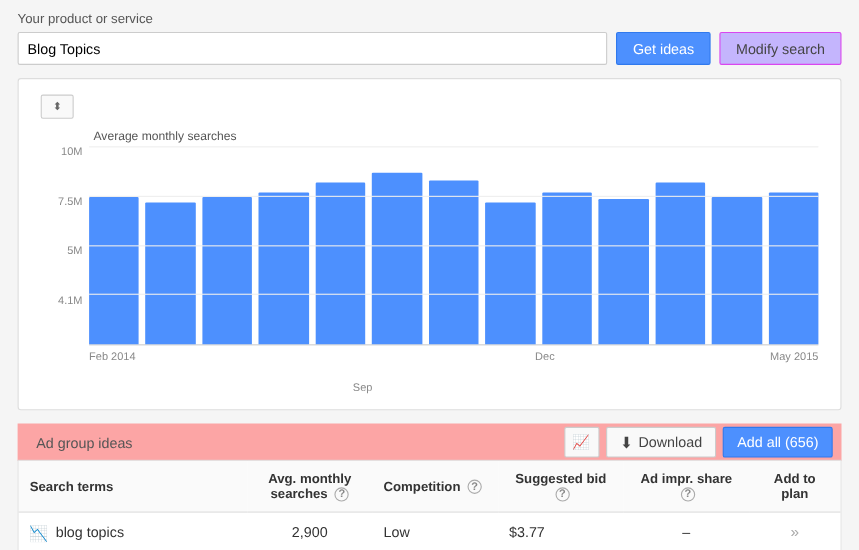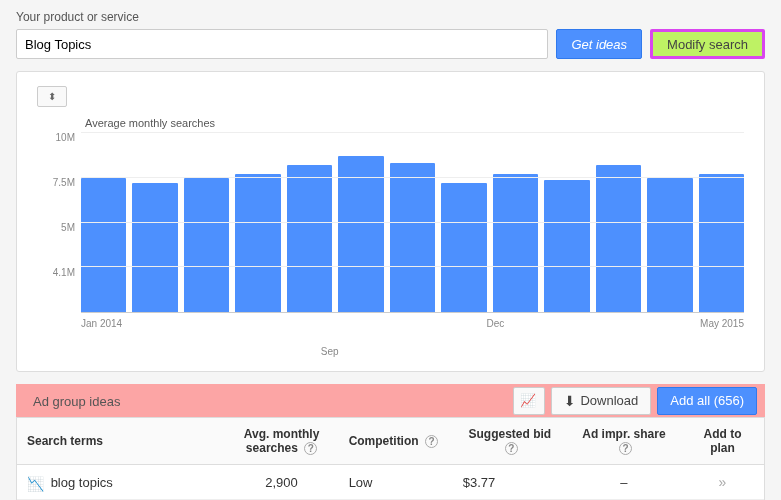--- a/index.html
+++ b/index.html
@@ -38,25 +38,24 @@
       padding: 0 14px;
       border-radius: 2px;
       font-size: 13px;
       cursor: pointer;
       white-space: nowrap;
     }
     .btn-blue {
       background: #4d90fe;
       border: 1px solid #3079ed;
       color: #fff;
-      font-style: italic;
     }
     .btn-gray {
-      background: #bef264;
-      border: 3px solid #d946ef;
+      background: #c4b5fd;
+      border: 1px solid #d946ef;
       color: #444;
     }
 
     .main-content {
       padding: 0 16px 16px 16px;
     }
 
     .chart-card {
       background: #fff;
       border: 1px solid #ddd;
@@ -378,21 +377,21 @@
           </div>
 
         <div class="bar-group">
             <div class="bar" style="height:77%;"></div>
           </div>
       </div>
     </div>
 
     
     <div style="display:flex; margin-left:44px; margin-top:5px;">
-      <div style="flex:1; font-size:10px; color:#888;">Jan 2014</div>
+      <div style="flex:1; font-size:10px; color:#888;">Feb 2014</div>
       <div style="flex:1; font-size:10px; color:#888; text-align:center;margin-top:28px;">Sep</div>
       <div style="flex:1; font-size:10px; color:#888; text-align:center;">Dec</div>
       <div style="flex:1; font-size:10px; color:#888; text-align:right;">May 2015</div>
     </div>
   </div>
 
   <div>
 
     <div class="tabs-row">
       <button class="tab-btn">Ad group ideas</button>

